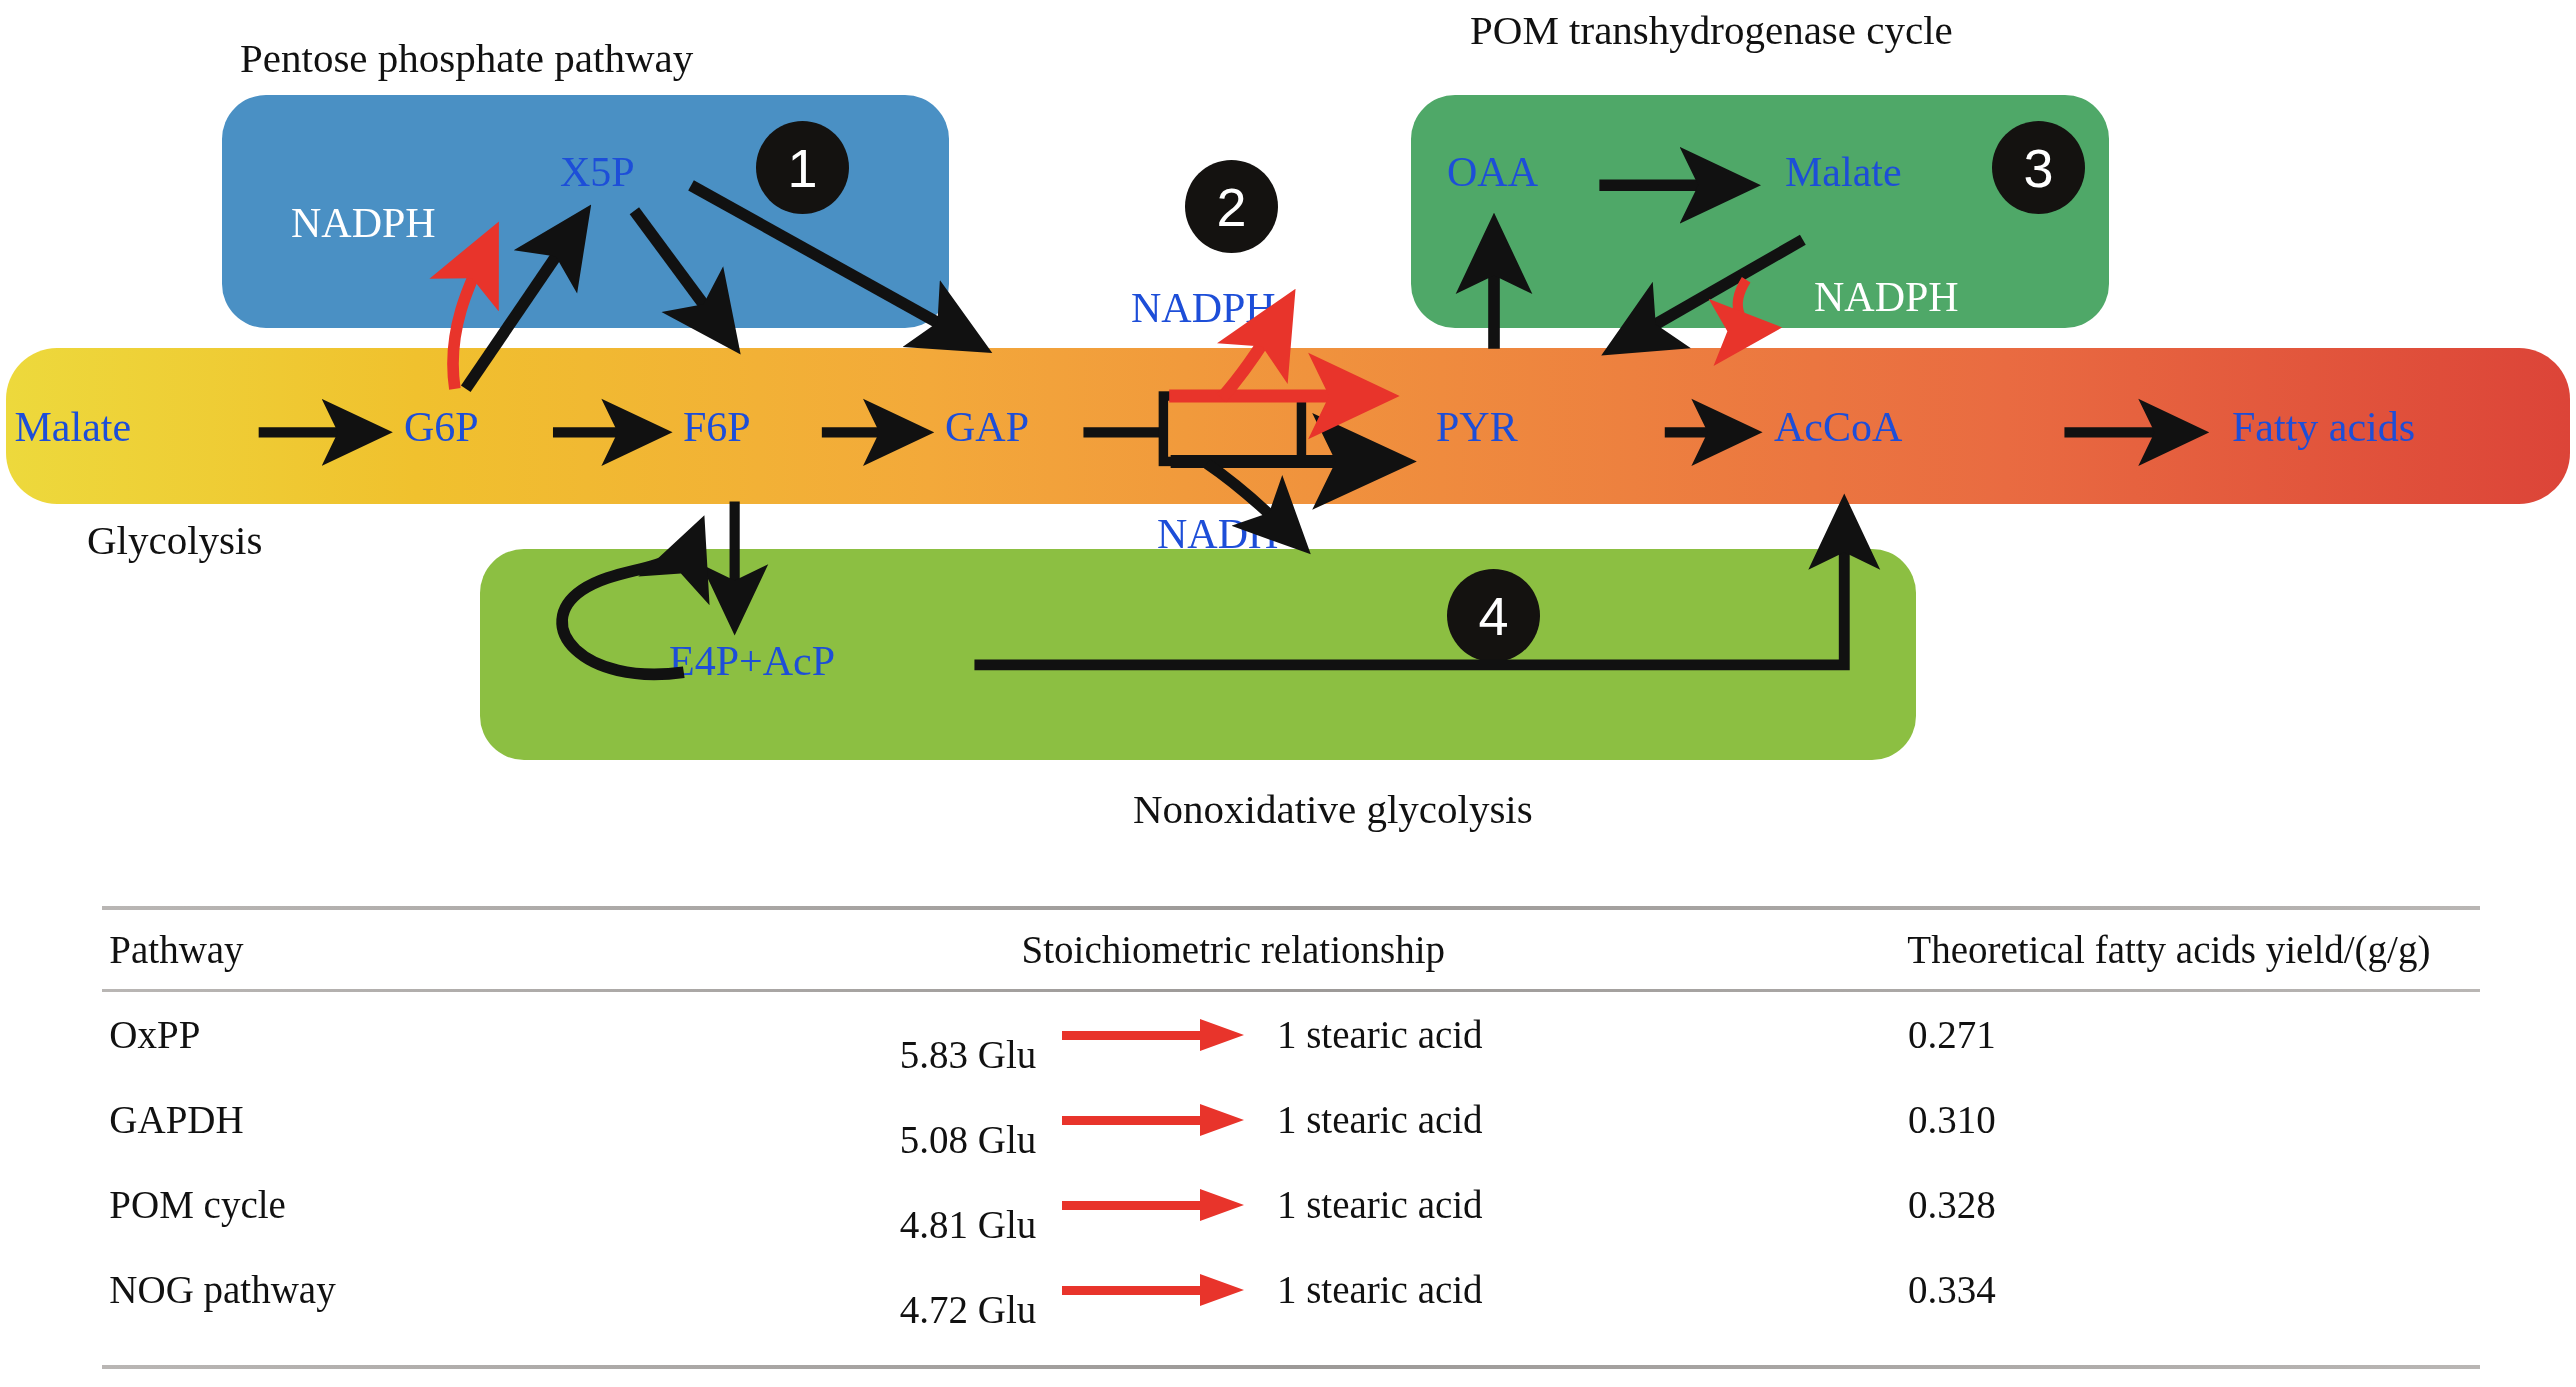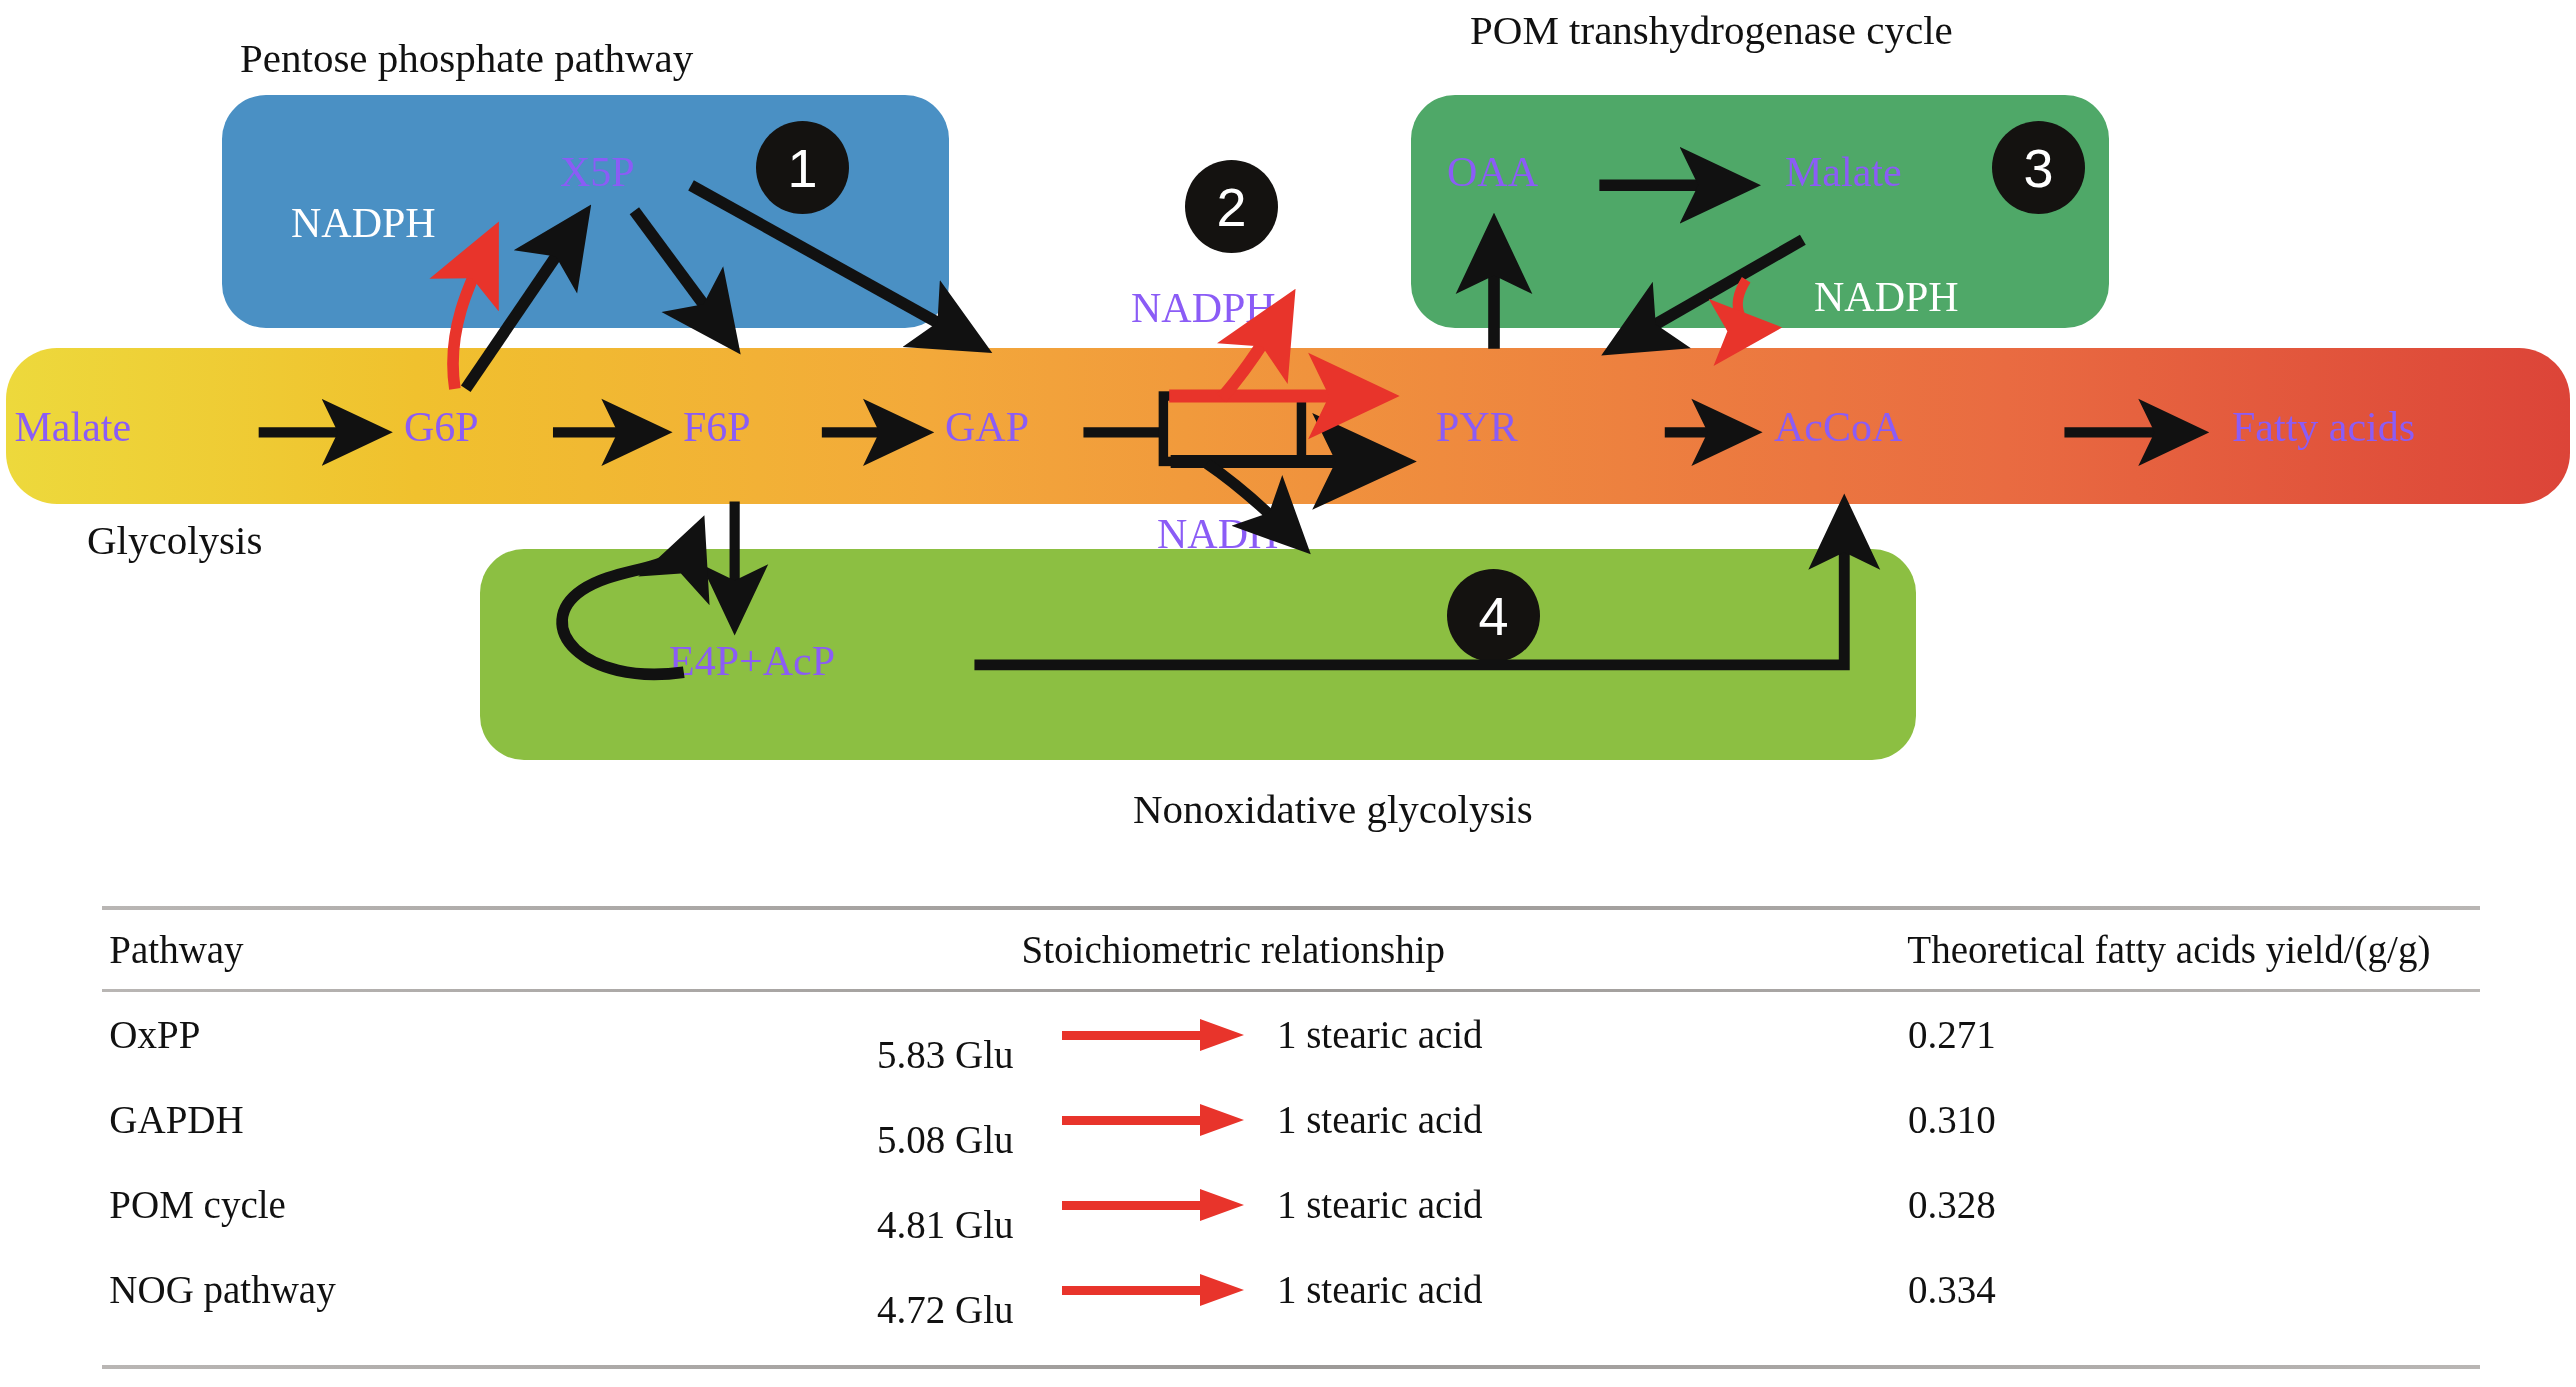--- a/index.html
+++ b/index.html
@@ -16,21 +16,21 @@
   #pom-panel   {background:#4FA868;}
   #nog-panel   {background:#8CBF42;}
 
   
   #glyco-bar{
     border-radius:51px;
     background:linear-gradient(90deg,#EDD93C 0%,#F0C12E 16%,#F3A93A 36%,#EF8B3E 56%,#E96B41 78%,#DC4438 100%);
   }
 
   
-  .meta-label{font-size:42px;white-space:nowrap;color:#8b5cf6;line-height:1;}
+  .meta-label{font-size:42px;white-space:nowrap;color:#1d4ed8;line-height:1;}
   .meta-label.white{color:#ffffff;}
 
   
   .badge{
     border-radius:50%;background:#141210;color:#ffffff;
     font-size:54px;line-height:1;font-family:"Liberation Sans",sans-serif;
     display:flex;align-items:center;justify-content:center;
   }
 
   
@@ -42,21 +42,21 @@
   #data-table th,#data-table td{
      font-weight:normal;font-size:39px;color:#111;padding:0;
      font-family:"Liberation Serif","DejaVu Serif",serif;}
   .rule{height:3.6px;background:linear-gradient(90deg,#b9b6b4,#9c9997 50%,#b9b6b4);}
   .th-row td{height:79px;vertical-align:middle;}
   .body-row td{height:81px;vertical-align:middle;}
   .col-pathway{width:451px;text-align:left;padding-left:7.3px !important;}
   .col-stoich{width:1352px;text-align:center;}
   .col-yield{width:574px;}
   .stoich-cell{display:flex;align-items:center;justify-content:center;gap:0px;white-space:nowrap;}
-  .stoich-left{min-width:182px;text-align:left;margin-top:40px;}
+  .stoich-left{min-width:182px;text-align:center;margin-top:40px;}
   .stoich-right{min-width:313px;text-align:left;margin-left:30px;}
   .red-arrow{display:inline-block;position:relative;width:182px;height:19px;margin:0 2.9px;}
   .red-arrow .shaft{position:absolute;left:0;top:5.8px;width:143px;height:9.5px;background:#E8342B;}
   .red-arrow .head{position:absolute;right:0;top:-6.5px;width:0;height:0;
       border-top:16px solid transparent;border-bottom:16px solid transparent;border-left:44px solid #E8342B;}
 </style>
 </head>
 <body>
 
 <div class="abs sect-title" style="left:240px;top:5.8px;margin-top:28px;">Pentose phosphate pathway</div>

